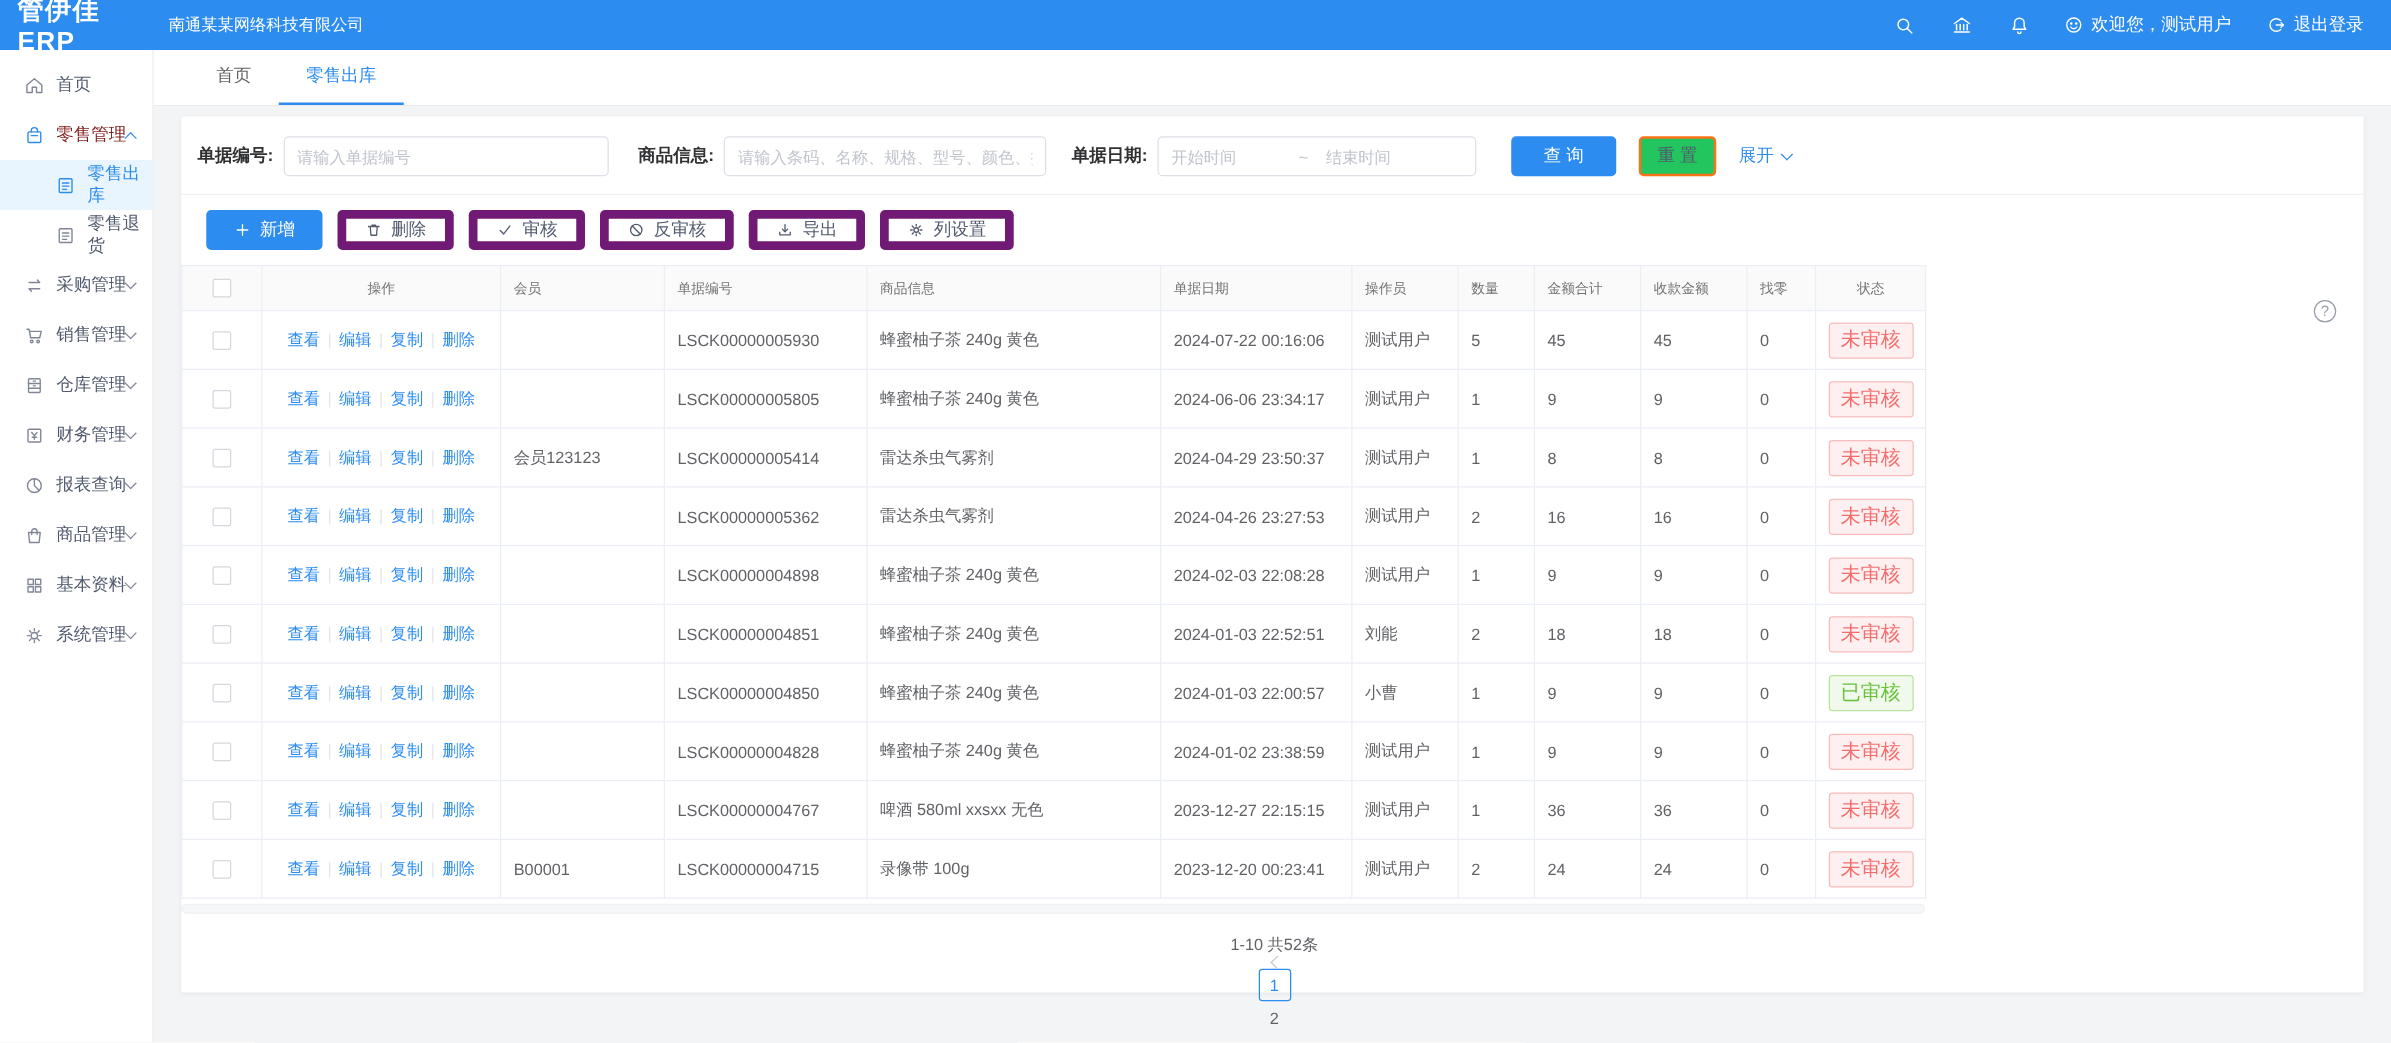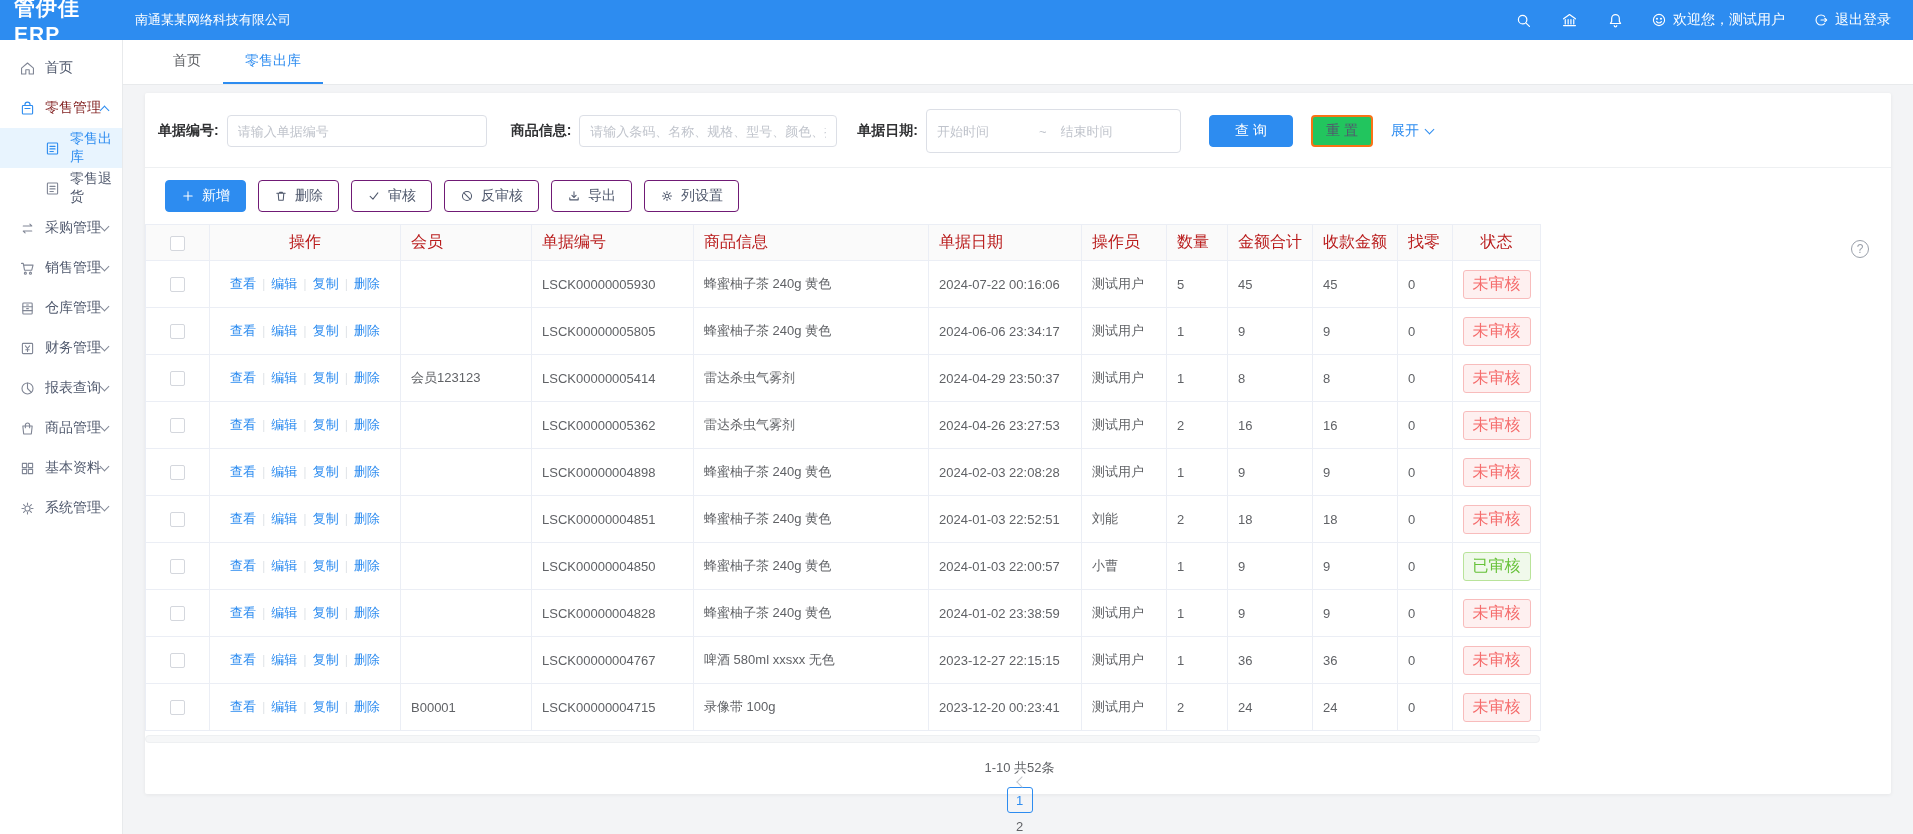--- a/index.html
+++ b/index.html
@@ -42,44 +42,44 @@
   .content { flex:1; padding:8px 22px 0 22px; overflow:hidden; }
   .card { background:#fff; border-radius:2px; box-shadow:0 1px 4px rgba(0,0,0,0.06); height:701px; position:relative; }
 
   
   .filters { display:flex; align-items:center; padding:16px 20px 14px 13px; border-bottom:1px solid #eef0f2; }
   .f-label { font-weight:bold; color:#303133; margin-right:8px; white-space:nowrap; }
   .f-input { height:32px; border:1px solid #dcdfe6; border-radius:4px; padding:0 10px; font-size:13px; color:#606266; outline:none; font-family:inherit; }
   .f-input::placeholder { color:#c0c4cc; }
   .bill-input { width:260px; margin-right:24px; }
   .prod-input { width:258px; margin-right:20px; }
-  .date-box { width:255px; height:44px; border:1px solid #dcdfe6; border-radius:4px; display:flex; align-items:center; padding:0 10px; margin-right:28px; }
+  .date-box { width:255px; height:32px; border:1px solid #dcdfe6; border-radius:4px; display:flex; align-items:center; padding:0 10px; margin-right:28px; }
   .date-box input { border:none; outline:none; width:88px; font-size:13px; color:#606266; font-family:inherit; }
   .date-box input::placeholder { color:#c0c4cc; }
   .date-sep { color:#c0c4cc; margin:0 14px; font-size:13px; }
   .btn { height:32px; border-radius:4px; font-size:14px; cursor:pointer; display:inline-flex; align-items:center; justify-content:center; font-family:inherit; }
   .btn-primary { background:#2d8cf0; color:#fff; border:1px solid #2d8cf0; width:84px; }
   .btn-plain { background:#22c55e; color:#515a6e; border:2px solid #f97316; width:62px; }
   .reset-btn { margin-left:18px; }
   .expand-link { color:#2d8cf0; margin-left:18px; cursor:pointer; display:inline-flex; align-items:center; gap:7px; }
   .caret2 { width:7px; height:7px; border-right:1.4px solid #2d8cf0; border-bottom:1.4px solid #2d8cf0; transform:rotate(45deg); margin-top:-4px; }
 
   
   .toolbar { display:flex; align-items:center; padding:12px 20px; gap:12px; }
-  .tbtn { height:32px; border-radius:4px; border:1px solid #701a75; background:#fff; color:#515a6e; font-size:14px; padding:0 15px; display:inline-flex; align-items:center; gap:7px; cursor:pointer; font-family:inherit; }
+  .tbtn { height:32px; border-radius:4px; border:7px solid #701a75; background:#fff; color:#515a6e; font-size:14px; padding:0 15px; display:inline-flex; align-items:center; gap:7px; cursor:pointer; font-family:inherit; }
   .tbtn svg { width:14px; height:14px; stroke:#515a6e; fill:none; stroke-width:1.5; stroke-linecap:round; stroke-linejoin:round; }
   .tbtn.primary { background:#2d8cf0; border-color:#2d8cf0; color:#fff; }
   .tbtn.primary svg { stroke:#fff; }
   .help-circle { position:absolute; right:22px; top:147px; width:18px; height:18px; border:1.4px solid #9aa0aa; border-radius:50%; color:#9aa0aa; font-size:12px; display:flex; align-items:center; justify-content:center; cursor:pointer; }
 
   
   .tbl-wrap { margin:0 0 0 0; }
   table { border-collapse:collapse; table-layout:fixed; width:1395px; font-size:13px; color:#606266; }
   th, td { border:1px solid #ebeef5; }
-  th { height:36px; background:#fafafa; font-weight:normal; color:#b91c1c; font-size:16px; text-align:left; padding-left:10px; }
+  th { height:36px; background:#fafafa; font-weight:normal; color:#737373; font-size:11px; text-align:left; padding-left:10px; }
   th.c-center, td.c-center { text-align:center; padding-left:0; }
   td { height:47px; padding-left:10px; background:#fff; }
   .checkbox { display:inline-block; width:15px; height:15px; border:1px solid #d4d7dd; border-radius:2px; background:#fff; vertical-align:middle; cursor:pointer; }
   .actions a { color:#2d8cf0; text-decoration:none; cursor:pointer; }
   .actions .sep { color:#e3e6ea; margin:0 6px; }
   .badge { display:inline-block; padding:3px 9px; border-radius:3px; font-size:16px; border:1px solid; }
   .badge.red { color:#f56c6c; background:#fef0f0; border-color:#f8bcbc; }
   .badge.green { color:#67c23a; background:#f0f9eb; border-color:#b9e39a; }
   .scroll-strip { width:1395px; height:8px; background:#f6f7f8; border:1px solid #eef0f2; border-radius:4px; margin-top:4px; }
 

